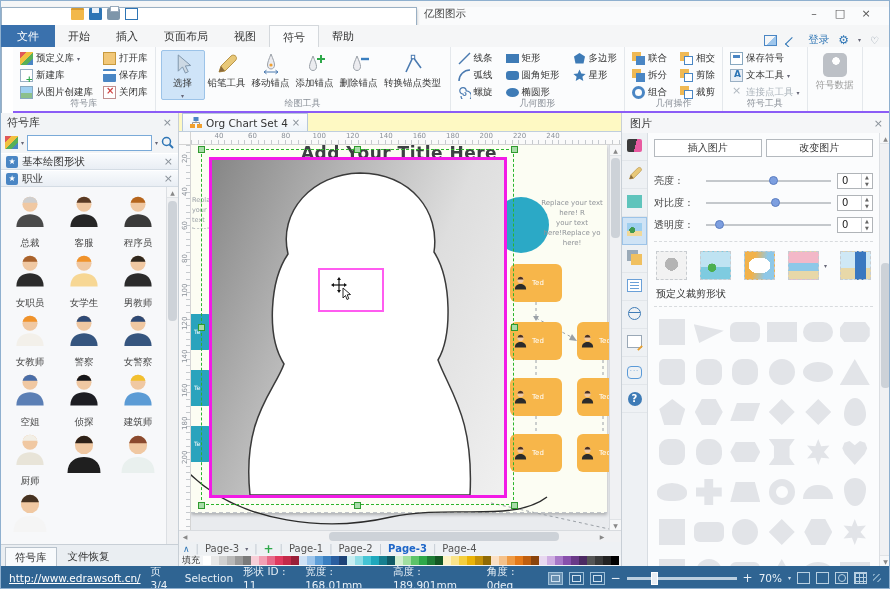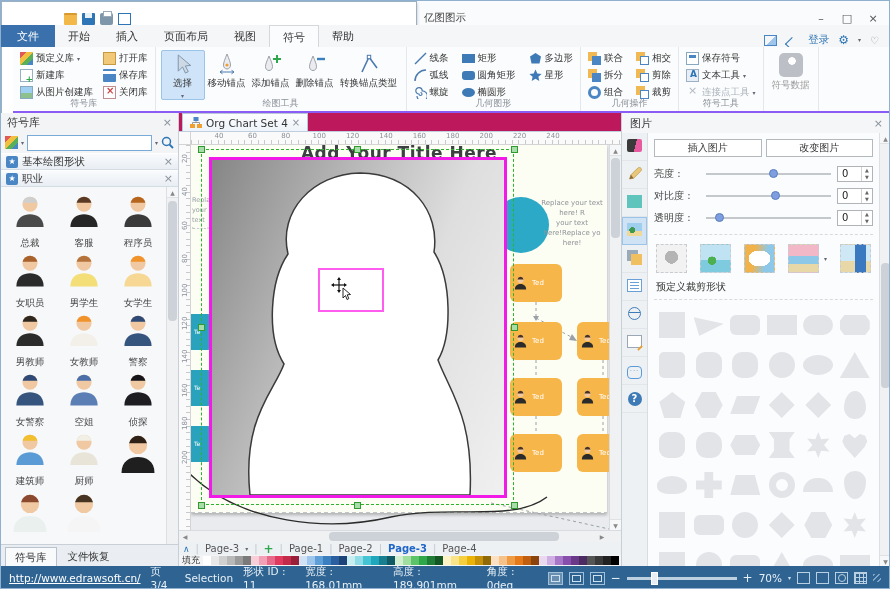--- a/index.html
+++ b/index.html
@@ -1,19 +1,19 @@
 <!DOCTYPE html>
 <html><head>
 <meta charset="utf-8">
 <style>
 *{margin:0;padding:0;box-sizing:border-box}
 body{background:#888;font-family:"DejaVu Sans","Liberation Sans",sans-serif}
 .app{position:relative;width:890px;height:589px;background:#f5f6f7;border:1px solid #8fb0cf;overflow:hidden;font-size:11px;color:#333}
 
-.titlebar{position:absolute;left:0;top:0;width:100%;height:24px;background:#fafbfc;display:flex;align-items:flex-end;padding:0 3px}
+.titlebar{position:absolute;left:0;top:6px;width:100%;height:24px;background:#fafbfc;display:flex;align-items:flex-start;padding:0 10px}
 .qat{display:flex;align-items:center;gap:5px}
 .qat .g{font-size:13px;line-height:13px;color:#2e75b5;cursor:default}
 .qat .g.dis{color:#b7bfc7}
 .qi{display:inline-block;width:13px;height:12px;position:relative}
 .qi.logo{width:15px;background:linear-gradient(135deg,#2e75b5 62%,#f2c040 62%);border-radius:2px}
 .qi.page{background:#fff;border:1px solid #9ab0c4}
 .qi.page:after{content:"+";position:absolute;right:-2px;bottom:-4px;color:#2ea84a;font-weight:bold;font-size:9px}
 .qi.folder{background:#f2b84a;border-radius:1px;border-top:2px solid #d79a2e}
 .qi.disk{background:#2e75b5;border-radius:1px}
 .qi.disk:after{content:"";position:absolute;left:3px;top:0;width:7px;height:5px;background:#e8f0f8}
@@ -92,21 +92,21 @@
 .sym-cell{display:flex;flex-direction:column;align-items:center;font-size:9.5px;color:#444}
 .sym-cell .lbl{margin-top:10px;white-space:nowrap}
 .lp-scroll{position:absolute;right:0;top:0;bottom:0;width:12px;background:#f0f1f3;border-left:1px solid #dcdfe3}
 .scr-arrow{display:block;width:100%;height:11px;font-size:6px;color:#888;text-align:center;line-height:11px;background:#f6f7f8;border-bottom:1px solid #e0e3e6}
 .scr-thumb{position:absolute;left:1px;right:1px;background:#cdd2d8;border-radius:4px}
 .lp-tabs{height:22px;display:flex;align-items:flex-end;gap:2px;background:#eaeef2;border-top:1px solid #c8cfd6;padding:0 4px}
 .lp-tab{height:19px;padding:3px 9px;font-size:10.5px;color:#333}
 .lp-tab.active{background:#f8fafc;border:1px solid #b8c2cc;border-bottom:none}
 
 .canvas-area{position:absolute;left:178px;top:112px;width:442px;height:453px;background:#e9ebee}
-.doc-tabbar{position:absolute;left:0;top:0;width:100%;height:19px;background:#be185d;border-bottom:1px solid #c0cedd;display:flex;align-items:flex-end}
+.doc-tabbar{position:absolute;left:0;top:0;width:100%;height:19px;background:#fef9c3;border-bottom:1px solid #c0cedd;display:flex;align-items:flex-end}
 .doc-tab{margin-left:3px;height:18px;display:flex;align-items:center;gap:4px;background:linear-gradient(#fdfdfe,#eef4fa);border:1px solid #b8c8da;border-bottom:none;padding:0 7px;font-size:10.5px;color:#333}
 .doc-tab .x{color:#8a929a;font-size:10px}
 .ruler-corner{position:absolute;left:0;top:19px;width:12px;height:13px;background:#fafafa;border-right:1px solid #d4d4d4;border-bottom:1px solid #d4d4d4}
 .ruler-top{position:absolute;left:12px;top:19px;right:0;height:13px;background:#fafafa;border-bottom:1px solid #d4d4d4;overflow:hidden;background-image:repeating-linear-gradient(to right,#c6cace 0 1px,transparent 1px 6.68px);background-size:auto 4px;background-position:0 100%;background-repeat:repeat-x}
 .ruler-top span{position:absolute;top:0;font-size:7px;color:#8a9098;transform:translateX(-50%)}
 .ruler-left{position:absolute;left:0;top:32px;width:12px;height:385px;background:#fafafa;border-right:1px solid #d4d4d4;overflow:hidden;background-image:repeating-linear-gradient(to bottom,#c6cace 0 1px,transparent 1px 6.68px);background-size:4px auto;background-position:100% 0;background-repeat:repeat-y}
 .ruler-left span{position:absolute;left:0;width:12px;font-size:7px;color:#8a9098;transform:rotate(-90deg)}
 .viewport{position:absolute;left:12px;top:32px;width:418px;height:385px;overflow:hidden;background:#e9ebee}
 .page{position:absolute;left:0;top:0;width:416px;height:368px;background:#fcfdf3;box-shadow:0 2px 3px rgba(0,0,0,.25)}
 .chart-title{position:absolute;left:96px;top:-2px;width:224px;text-align:center;font-size:17px;font-weight:bold;color:#3d4043;letter-spacing:.5px;white-space:nowrap}
@@ -139,21 +139,21 @@
 .fillbar{position:absolute;left:0;top:442px;width:442px;height:11px;background:#f2f4f6;display:flex;align-items:center;font-size:9px;color:#333;gap:3px;padding-left:3px}
 #palette{display:flex;height:9px;flex:1;overflow:hidden}
 #palette i{flex:none;width:8px;height:9px}
 
 .right-panel{position:absolute;left:620px;top:112px;width:270px;height:453px;background:#f5f6f8;border-left:1px solid #c8cfd6}
 .rp-header{height:20px;display:flex;align-items:center;padding:0 8px;font-size:11px;color:#333}
 .rp-tabs{position:absolute;left:0;top:20px;width:26px;bottom:0;background:#eef1f4;border-right:1px solid #d8dde2}
 .rp-tab{height:28px;display:flex;align-items:center;justify-content:center;border-bottom:1px solid #e2e6ea}
 .rp-tab.active{background:#cfe3f5;border:1px solid #9cc3e8}
 .rp-content{position:absolute;left:26px;top:20px;right:12px;bottom:0;background:#fbfcfd;overflow:hidden;padding:6px 6px 0 6px}
-.rp-btnrow{display:flex;gap:4px;margin-bottom:6px}
+.rp-btnrow{display:flex;gap:4px;margin-bottom:13px}
 .rp-btnrow button{flex:1;height:18px;background:#fff;border:1px solid #b4b9be;font-size:10px;color:#333;font-family:inherit}
 .slider-row{display:flex;align-items:center;height:22px;gap:6px}
 .slider-row .lab{width:46px;font-size:10px;color:#444;white-space:nowrap}
 .slider-track{position:relative;flex:1;height:10px}
 .slider-track:before{content:"";position:absolute;left:0;right:0;top:4px;height:2px;background:#c4c8cc}
 .slider-thumb{position:absolute;top:0;width:9px;height:9px;border-radius:50%;background:#7d9fe0;border:1px solid #5a7cc0}
 .spin{width:36px;height:16px;border:1px solid #b0b4b8;background:#fff;display:flex}
 .spin .val{flex:1;font-size:10px;padding:1px 0 0 4px;color:#222}
 .spin .arr{width:11px;display:flex;flex-direction:column;border-left:1px solid #d0d4d8}
 .spin .arr span{flex:1;font-size:5px;line-height:7px;text-align:center;color:#666}
@@ -314,20 +314,27 @@
       <div class="draw-row" id="draw-row">
           <div class="bigbtn selected">
             <svg width="22" height="22" viewBox="0 0 22 22">
               <path d="M6 1 L6 18 L10.5 13.5 L13.5 20 L16.5 18.5 L13.5 12.5 L19 12 Z" fill="#cdd9e4" stroke="#7d93a8"></path>
             </svg>
             <span>选择</span>
             <span class="dd" style="font-size:6px;color:#667">▾</span>
           </div>
           <div class="bigbtn">
             <svg width="22" height="22" viewBox="0 0 22 22">
+              <path d="M3 19 L5 13 L15 3 C16.5 1.5 19 2 20 3.5 C21 5 20.5 6.5 19 8 L9 18 Z" fill="#e8c878" stroke="#b8954a"></path>
+              <path d="M3 19 L5 13 L9 18 Z" fill="#8a6a3a"></path>
+            </svg>
+            <span>铅笔工具</span>
+          </div>
+          <div class="bigbtn">
+            <svg width="22" height="22" viewBox="0 0 22 22">
               <path d="M11 1 C9 6 7.5 9.5 7.5 12 C7.5 14.5 9 16 11 16 C13 16 14.5 14.5 14.5 12 C14.5 9.5 13 6 11 1 Z" fill="#ececf0" stroke="#9aa0a8"></path>
               <circle cx="11" cy="12" r="1.6" fill="#f0a030"></circle>
               <path d="M4 19 H18 M4 19 l2.5-1.8 M4 19 l2.5 1.8 M18 19 l-2.5-1.8 M18 19 l-2.5 1.8" stroke="#4a7ab0" fill="none"></path>
             </svg>
             <span>移动锚点</span>
           </div>
           <div class="bigbtn">
             <svg width="22" height="22" viewBox="0 0 22 22">
               <path d="M9 3 C7 8 5.5 11 5.5 13.5 C5.5 16 7 17.5 9 17.5 C11 17.5 12.5 16 12.5 13.5 C12.5 11 11 8 9 3 Z" fill="#ececf0" stroke="#9aa0a8"></path>
               <path d="M17 2 v8 M13 6 h8" stroke="#2ea84a" stroke-width="2"></path>
@@ -520,28 +527,20 @@
             </svg>
             <span class="lbl">程序员</span>
           </div>
           <div class="sym-cell">
             <svg width="44" height="44" viewBox="0 0 40 40">
               <path d="M5 40 C5 29 13 25.5 20 25.5 C27 25.5 35 29 35 40 Z" fill="#2b2b2b"></path>
               <circle cx="20" cy="14.5" r="8.3" fill="#f0c8a2"></circle>
               <path d="M11.84 13 A8.3 8.3 0 0 1 28.16 13 Z" fill="#a8622c"></path>
             </svg>
             <span class="lbl">女职员</span>
-          </div>
-          <div class="sym-cell">
-            <svg width="44" height="44" viewBox="0 0 40 40">
-              <path d="M5 40 C5 29 13 25.5 20 25.5 C27 25.5 35 29 35 40 Z" fill="#f3de77"></path>
-              <circle cx="20" cy="14.5" r="8.3" fill="#f0c8a2"></circle>
-              <path d="M11.84 13 A8.3 8.3 0 0 1 28.16 13 Z" fill="#b5733c"></path>
-            </svg>
-            <span class="lbl">男学生</span>
           </div>
           <div class="sym-cell">
             <svg width="44" height="44" viewBox="0 0 40 40">
               <path d="M5 40 C5 29 13 25.5 20 25.5 C27 25.5 35 29 35 40 Z" fill="#f7d794"></path>
               <circle cx="20" cy="14.5" r="8.3" fill="#f0c8a2"></circle>
               <path d="M11.84 13 A8.3 8.3 0 0 1 28.16 13 Z" fill="#f0932b"></path>
             </svg>
             <span class="lbl">女学生</span>
           </div>
           <div class="sym-cell">

